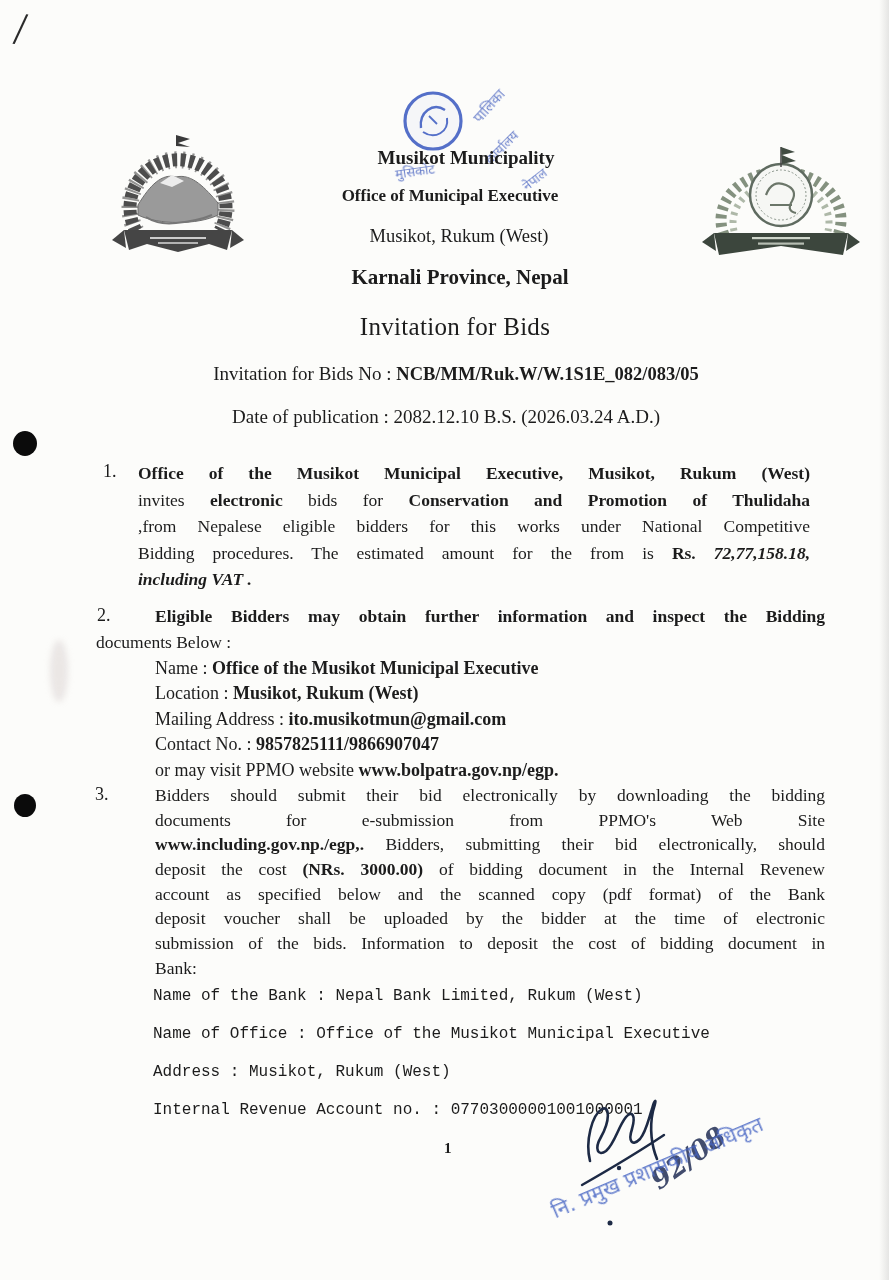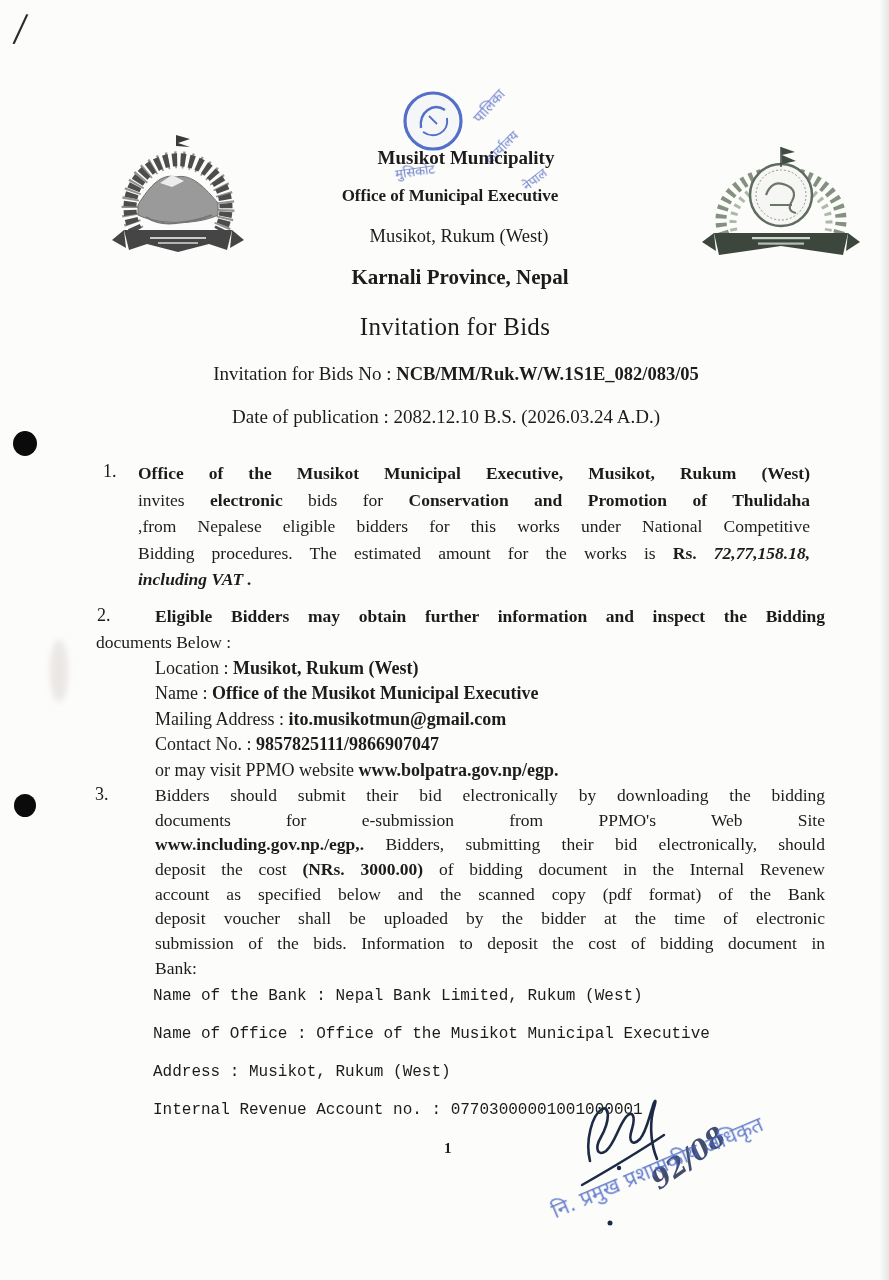--- a/index.html
+++ b/index.html
@@ -104,30 +104,30 @@
   <div class="abs center hline bidline" style="left:21px;top:363px;">
     <span>Invitation for Bids No : </span><span class="b" style="font-size:18.5px;">NCB/MM/Ruk.W/W.1S1E_082/083/05</span>
   </div>
   <div class="abs center hline dateline" style="left:11px;top:406px;">Date of publication : 2082.12.10 B.S. (2026.03.24 A.D.)</div>
 
   <div class="abs pnum" style="left:103px;top:461px;">1.</div>
   <div class="abs p1-lines" style="left:138px;top:460px;">
     <div class="jus"><span class="b">Office of the Musikot Municipal Executive, Musikot, Rukum (West)</span></div>
     <div class="jus"><span>invites </span><span class="b">electronic</span><span> bids for </span><span class="b">Conservation and Promotion of Thulidaha</span></div>
     <div class="jus"><span>,from Nepalese eligible bidders for this works under National Competitive</span></div>
-    <div class="jus"><span>Bidding procedures. The estimated amount for the works is </span><span class="b">Rs. </span><span class="b i">72,77,158.18,</span></div>
+    <div class="jus"><span>Bidding procedures. The estimated amount for the from is </span><span class="b">Rs. </span><span class="b i">72,77,158.18,</span></div>
     <div><span class="b i">including VAT .</span></div>
   </div>
 
   <div class="abs pnum" style="left:97px;top:605px;">2.</div>
   <div class="abs p2-l1 jus" style="left:155px;top:604px;"><span>Eligible Bidders may obtain further information and inspect the Bidding</span></div>
   <div class="abs p2-l2" style="left:96px;top:630px;"><span>documents Below :</span></div>
   <div class="abs p2-details" style="left:155px;top:656px;">
+    <div><span>Name : </span><span class="b">Office of the Musikot Municipal Executive</span></div>
     <div><span>Location : </span><span class="b">Musikot, Rukum (West)</span></div>
-    <div><span>Name : </span><span class="b">Office of the Musikot Municipal Executive</span></div>
     <div><span>Mailing Address : </span><span class="b">ito.musikotmun@gmail.com</span></div>
     <div><span>Contact No. : </span><span class="b">9857825111/9866907047</span></div>
     <div><span>or may visit PPMO website </span><span class="b">www.bolpatra.gov.np/egp.</span></div>
   </div>
 
   <div class="abs pnum" style="left:95px;top:784px;">3.</div>
   <div class="abs p3-lines" style="left:155px;top:783px;">
     <div class="jus"><span>Bidders should submit their bid electronically by downloading the bidding</span></div>
     <div class="jus"><span>documents for e-submission from PPMO's Web Site</span></div>
     <div class="jus"><span class="b">www.including.gov.np./egp,.</span><span> Bidders, submitting their bid electronically, should</span></div>

